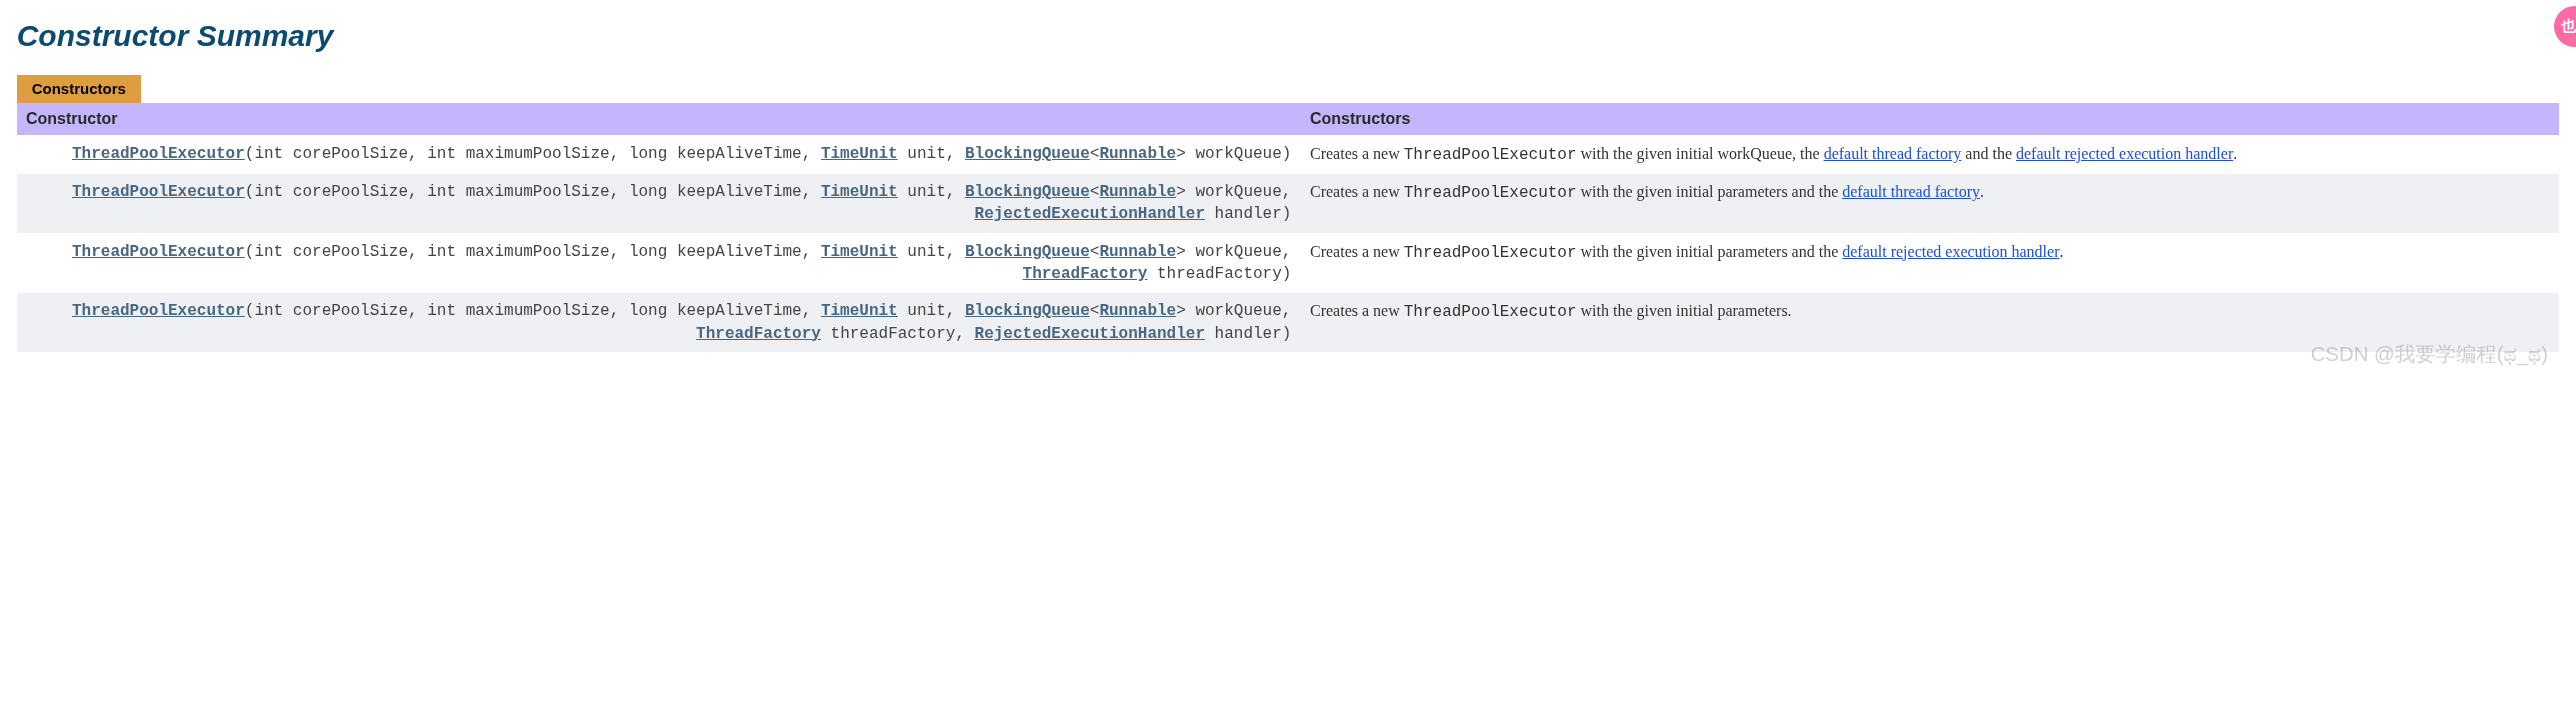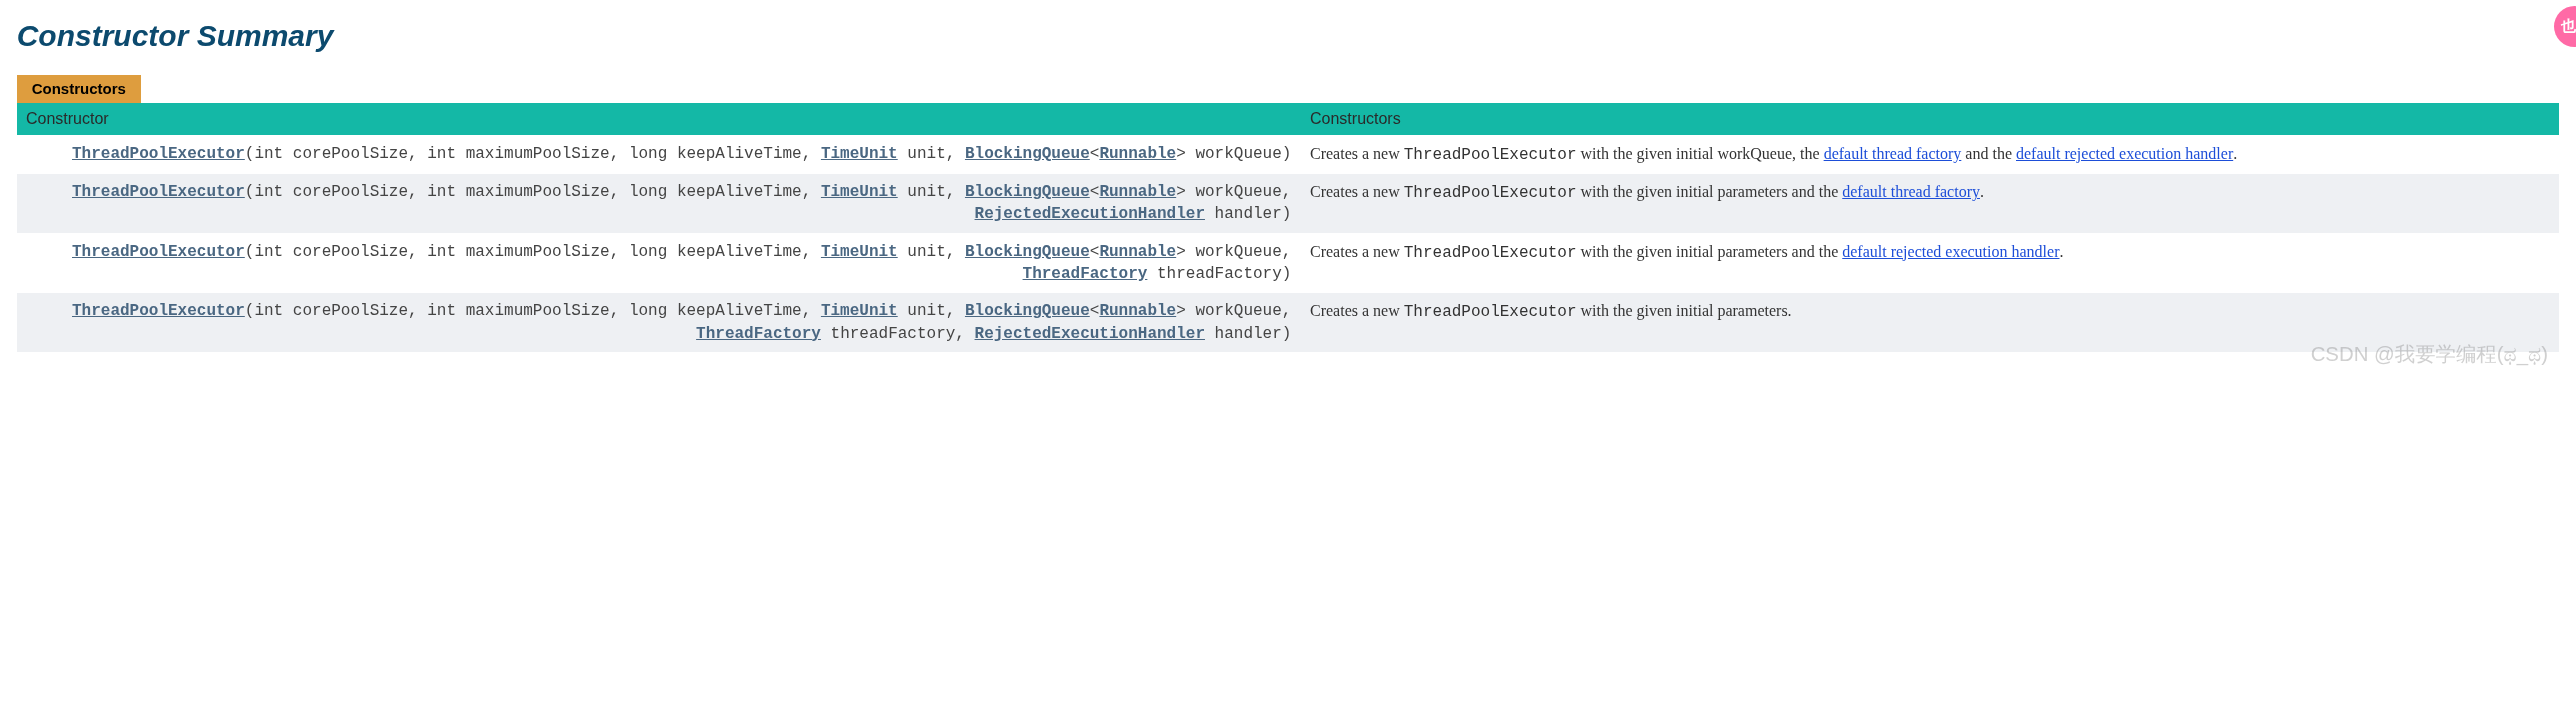--- a/index.html
+++ b/index.html
@@ -26,22 +26,22 @@
     padding: 5.6px 15px;
     font-size: 15px;
     font-family: Arial, Helvetica, sans-serif;
   }
   table {
     width: 100%;
     border-collapse: collapse;
     table-layout: fixed;
   }
   thead th {
-    background: #14b8a6;
-    font-weight: normal;
+    background: #c4b5fd;
+    font-weight: bold;
     text-align: left;
     padding: 7.4px 9.3px;
     font-size: 16px;
     font-family: Arial, Helvetica, sans-serif;
     color: #2a2a2a;
     margin-left: 47px;
   }
   thead th:first-child { width: 50.5%; }
   tbody tr:nth-child(odd)  { background: #ffffff; }
   tbody tr:nth-child(even) { background: #eef0f3; }

